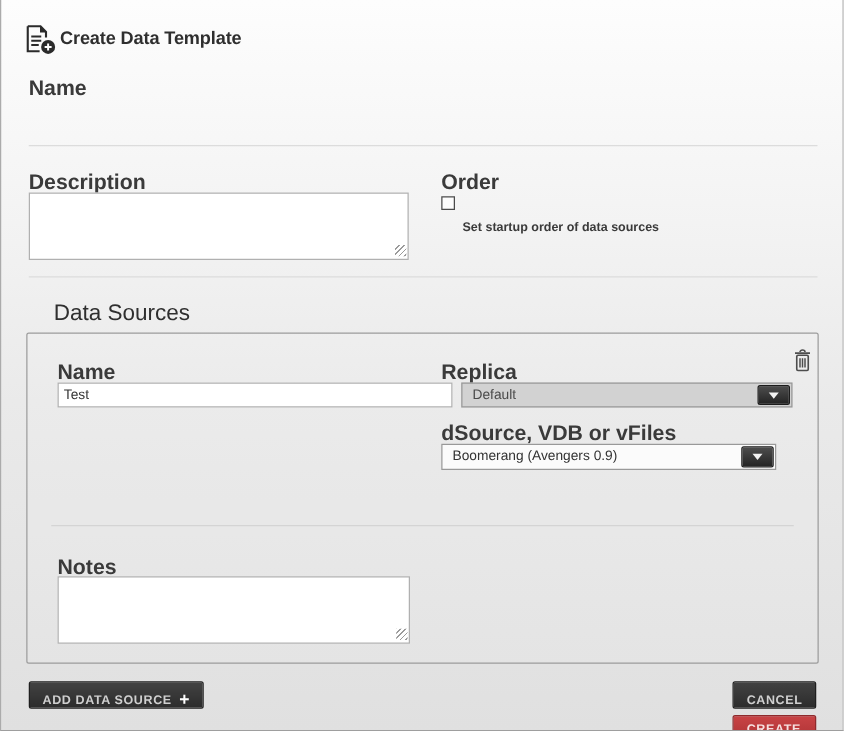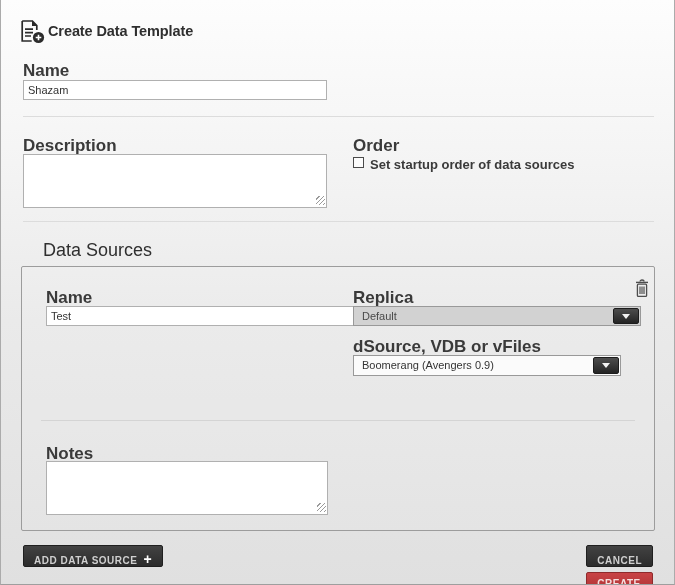--- a/index.html
+++ b/index.html
@@ -33,21 +33,21 @@
 
   .resize-grip {
     position:absolute; width:9px; height:9px; pointer-events:none;
     background:repeating-linear-gradient(135deg, transparent 0 2px, #9a9a9a 2px 3px);
   }
 
   .checkbox {
     display:inline-block; width:11px; height:11px; background:#fcfcfc;
     border:1px solid #4a4a4a; vertical-align:middle; cursor:pointer;
   }
-  .cb-label { font-size:13px; font-weight:700; color:#3a3a3a; }
+  .cb-label { font-size:10px; font-weight:700; color:#3a3a3a;margin-top:20px; }
 
   .dropdown {
     position:absolute; height:20px; border:1px solid #999;
     font-size:11px; color:#333; line-height:18px; padding-left:8px; cursor:pointer;
   }
   .dropdown.gray  { background:#d2d2d2; color:#4a4a4a; }
   .dropdown.white { background:#fbfbfb; }
   .dd-btn {
     position:absolute; top:1px; right:1px; bottom:1px; width:26px;
     background:linear-gradient(180deg,#4d4d4d,#242424);
@@ -90,21 +90,20 @@
       <path d="M3.2 2v20h9.5" stroke="#2b2b2b" stroke-width="1.7"></path>
       <path d="M13 1.6v5.4h5.2z" fill="#2b2b2b"></path>
       <path d="M6 10.2h8M6 13.6h8M6 17h6" stroke="#2b2b2b" stroke-width="1.7"></path>
       <circle cx="19.5" cy="18.5" r="5.6" fill="#2b2b2b"></circle>
       <path d="M19.5 15.7v5.6M16.7 18.5h5.6" stroke="#fff" stroke-width="1.6"></path>
     </svg>
   </span>
   <div class="abs title" style="left:47px; top:23px;">Create Data Template</div>
 
   <div class="abs lbl" style="left:22px; top:61px;">Name</div>
-  <input class="abs txt-input" style="left: 22px; top: 80px; width: 304px; height: 20px;" value="Shazam">
 
   <div class="abs divider" style="left:22px; top:116px; width:631px;"></div>
 
   <div class="abs lbl" style="left:22px; top:136px;">Description</div>
   <textarea class="abs txt-input" style="left: 22px; top: 154px; width: 304px; height: 54px;"></textarea>
   <div class="resize-grip" style="left:315px; top:196px;"></div>
 
   <div class="abs lbl" style="left:352px; top:136px;">Order</div>
   <span class="abs checkbox" style="left:352px; top:157px;"></span>
   <div class="abs cb-label" style="left:369px; top:157px;">Set startup order of data sources</div>
@@ -121,21 +120,21 @@
       <path d="M2 3.4h12" stroke="#4d4d4d" stroke-width="1.4"></path>
       <rect x="3.4" y="5.2" width="9.2" height="12.2" rx="1" stroke="#4d4d4d" stroke-width="1.3"></rect>
       <path d="M6 7.5v7.5M8 7.5v7.5M10 7.5v7.5" stroke="#4d4d4d" stroke-width="1.2"></path>
     </svg>
   </button>
 
   <div class="abs lbl" style="left:45px; top:288px;">Name</div>
   <input class="abs txt-input" style="left: 45px; top: 306px; width: 316px; height: 20px;" value="Test">
 
   <div class="abs lbl" style="left:352px; top:288px;">Replica</div>
-  <div class="dropdown gray" style="left:352px; top:306px; width:288px;">
+  <div class="dropdown gray" style="left:368px; top:306px; width:265px;">
     <span>Default</span>
     <span class="dd-btn">
         <span class="dd-arrow"></span>
       </span>
   </div>
 
   <div class="abs lbl" style="left:352px; top:337px;">dSource, VDB or vFiles</div>
   <div class="dropdown white" style="left:352px; top:355px; width:268px; height:21px; line-height:19px;">
     <span>Boomerang (Avengers 0.9)</span>
     <span class="dd-btn">

